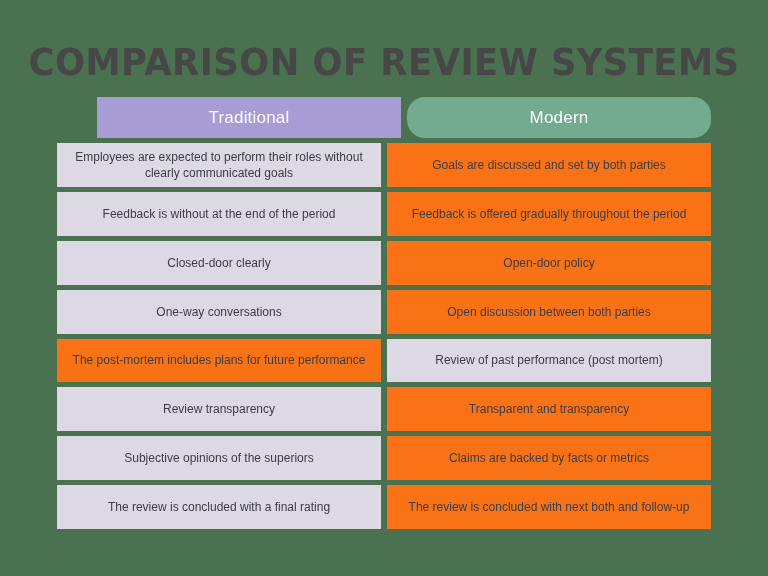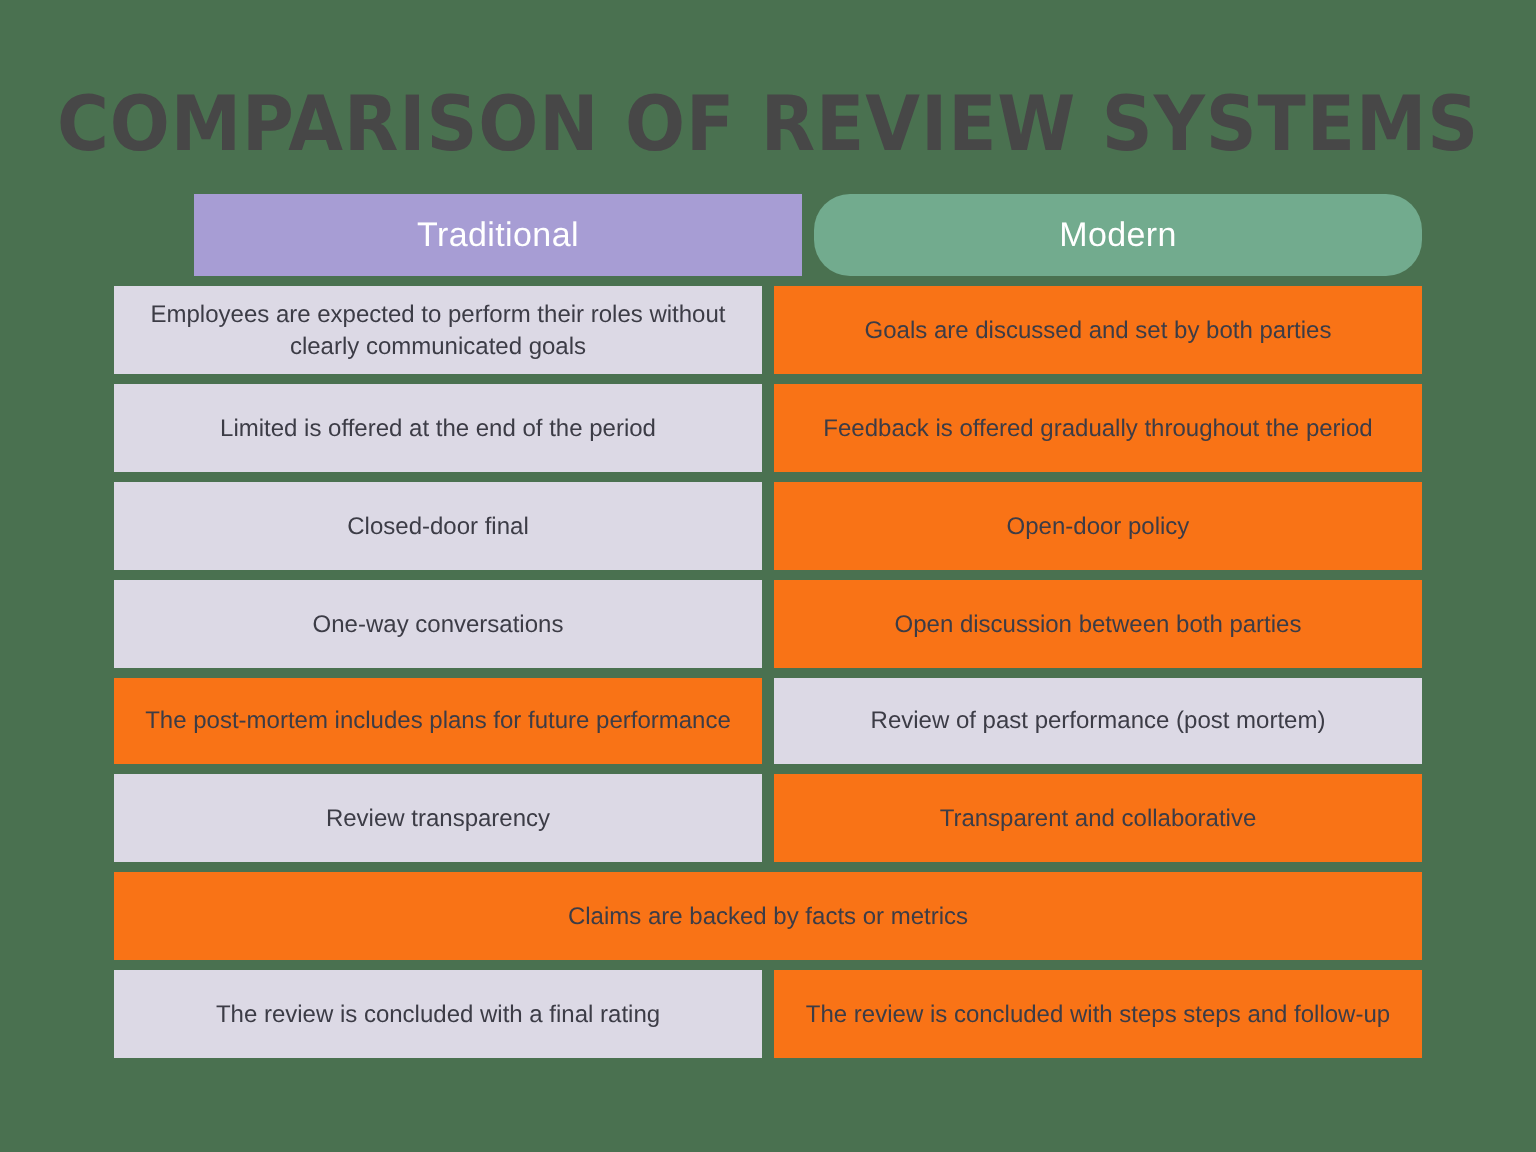--- a/index.html
+++ b/index.html
@@ -117,48 +117,49 @@
     </div>
 
     <div class="table-body">
 
       <div class="table-row">
         <div class="body-cell cell-traditional">Employees are expected to perform their roles without clearly communicated goals</div>
         <div class="body-cell cell-modern">Goals are discussed and set by both parties</div>
       </div>
 
       <div class="table-row">
-        <div class="body-cell cell-traditional">Limited is offered at the end of the period</div>
+        <div class="body-cell cell-traditional">Feedback is without at the end of the period</div>
         <div class="body-cell cell-modern">Feedback is offered gradually throughout the period</div>
       </div>
 
       <div class="table-row">
-        <div class="body-cell cell-traditional">Closed-door final</div>
+        <div class="body-cell cell-traditional">Closed-door clearly</div>
         <div class="body-cell cell-modern">Open-door policy</div>
       </div>
 
       <div class="table-row">
         <div class="body-cell cell-traditional">One-way conversations</div>
         <div class="body-cell cell-modern">Open discussion between both parties</div>
       </div>
 
       <div class="table-row">
         <div class="body-cell cell-modern">The post-mortem includes plans for future performance</div>
         <div class="body-cell cell-traditional">Review of past performance (post mortem)</div>
       </div>
 
       <div class="table-row">
         <div class="body-cell cell-traditional">Review transparency</div>
-        <div class="body-cell cell-modern">Transparent and collaborative</div>
+        <div class="body-cell cell-modern">Transparent and transparency</div>
       </div>
 
       <div class="table-row">
+        <div class="body-cell cell-traditional">Subjective opinions of the superiors</div>
         <div class="body-cell cell-modern">Claims are backed by facts or metrics</div>
       </div>
 
       <div class="table-row">
         <div class="body-cell cell-traditional">The review is concluded with a final rating</div>
-        <div class="body-cell cell-modern">The review is concluded with steps steps and follow-up</div>
+        <div class="body-cell cell-modern">The review is concluded with next both and follow-up</div>
       </div>
 
     </div>
   </div>
 </div>
 
 </body></html>

